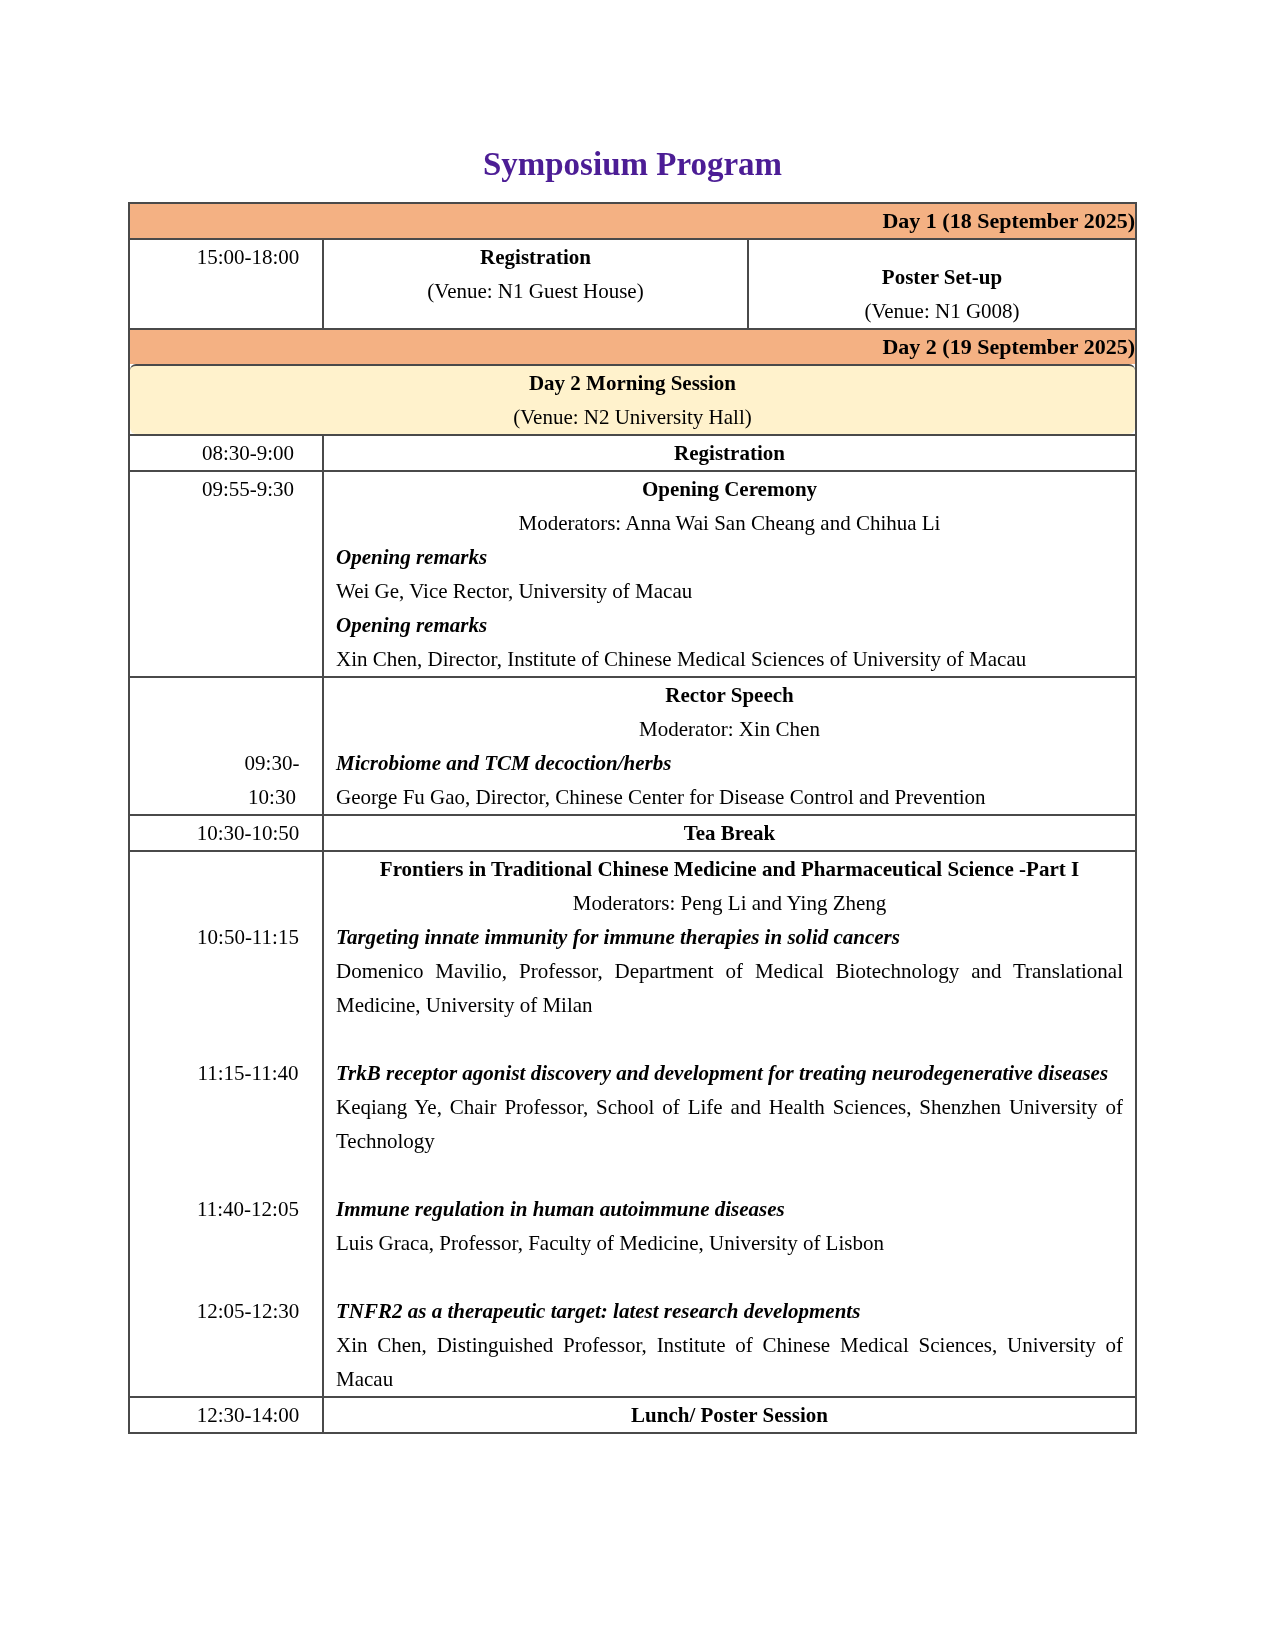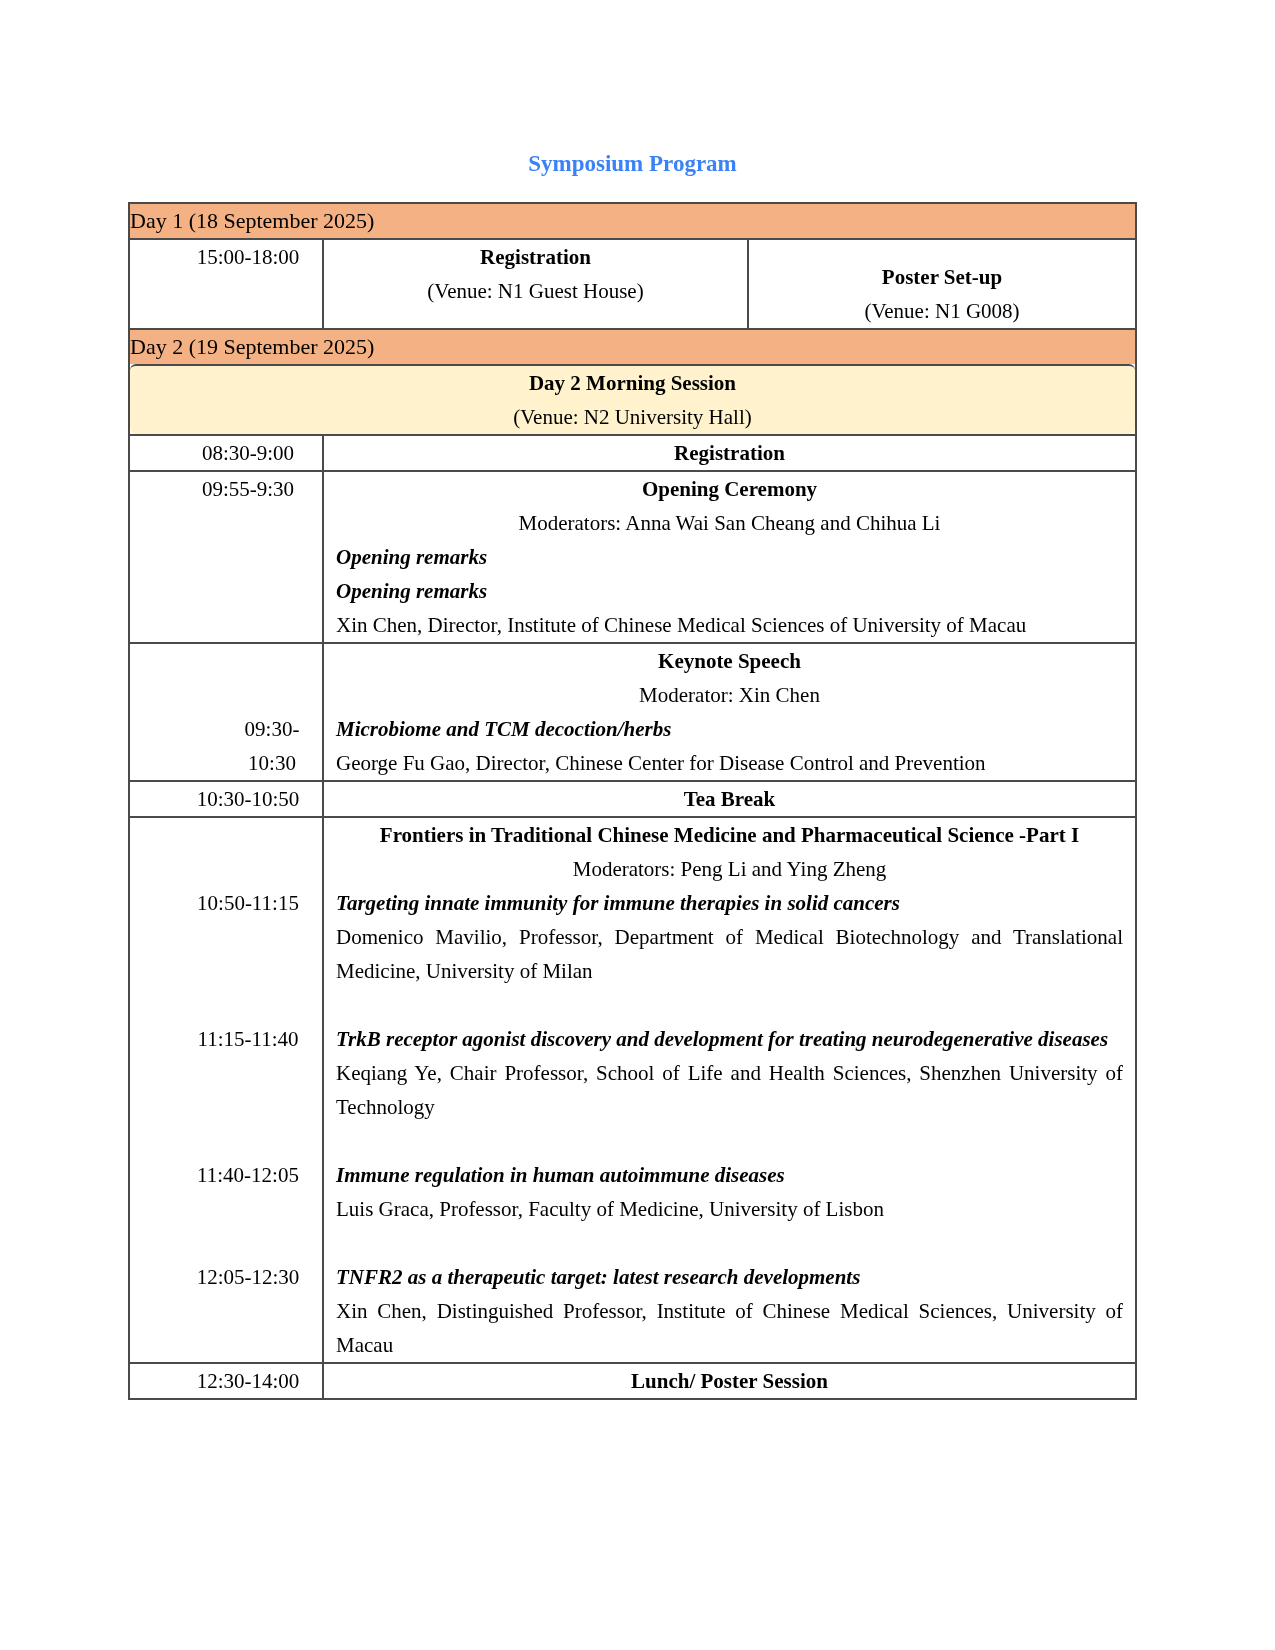--- a/index.html
+++ b/index.html
@@ -17,35 +17,35 @@
     color: #000000;
   }
   .page {
     box-sizing: border-box;
     width: 1275px;
     padding: 146px 138px 0 128px;
   }
   .doc-title {
     margin: 0 0 20px 0;
     text-align: center;
-    font-size: 23px;
+    font-size: 33px;
     line-height: 36px;
     font-weight: bold;
-    color: #3b82f6;
+    color: #4c1d95;
   }
   .program-table {
     border: 2px solid #4a4a4a;
   }
   .program-table > * + * {
     border-top: 2px solid #4a4a4a;
   }
   .band {
     background: #F4B183;
-    text-align: left;
-    font-weight: normal;
+    text-align: right;
+    font-weight: bold;
     font-size: 22px;
     line-height: 34px;
   }
   .subband {
     background: #FFF2CC;
     text-align: center;
     border-radius: 6px;
   }
   .row, .srow {
     display: flex;
@@ -128,31 +128,32 @@
     </div>
 
     <div class="row">
       <div class="tcell">
         <span>09:55-9:30</span>
       </div>
       <div class="ccell">
         <div class="center bold">Opening Ceremony</div>
         <div class="center">Moderators: Anna Wai San Cheang and Chihua Li</div>
         <div class="talk-title">Opening remarks</div>
+        <div class="speaker">Wei Ge, Vice Rector, University of Macau</div>
         <div class="talk-title">Opening remarks</div>
         <div class="speaker">Xin Chen, Director, Institute of Chinese Medical Sciences of University of Macau</div>
       </div>
     </div>
 
     <div class="row">
       <div class="tcell">
         <span class="pad2lines">09:30-10:30</span>
       </div>
       <div class="ccell">
-        <div class="center bold">Keynote Speech</div>
+        <div class="center bold">Rector Speech</div>
         <div class="center">Moderator: Xin Chen</div>
         <div class="talk-title">Microbiome and TCM decoction/herbs</div>
         <div class="speaker">George Fu Gao, Director, Chinese Center for Disease Control and Prevention</div>
       </div>
     </div>
 
     <div class="row">
       <div class="tcell">
         <span>10:30-10:50</span>
       </div>

